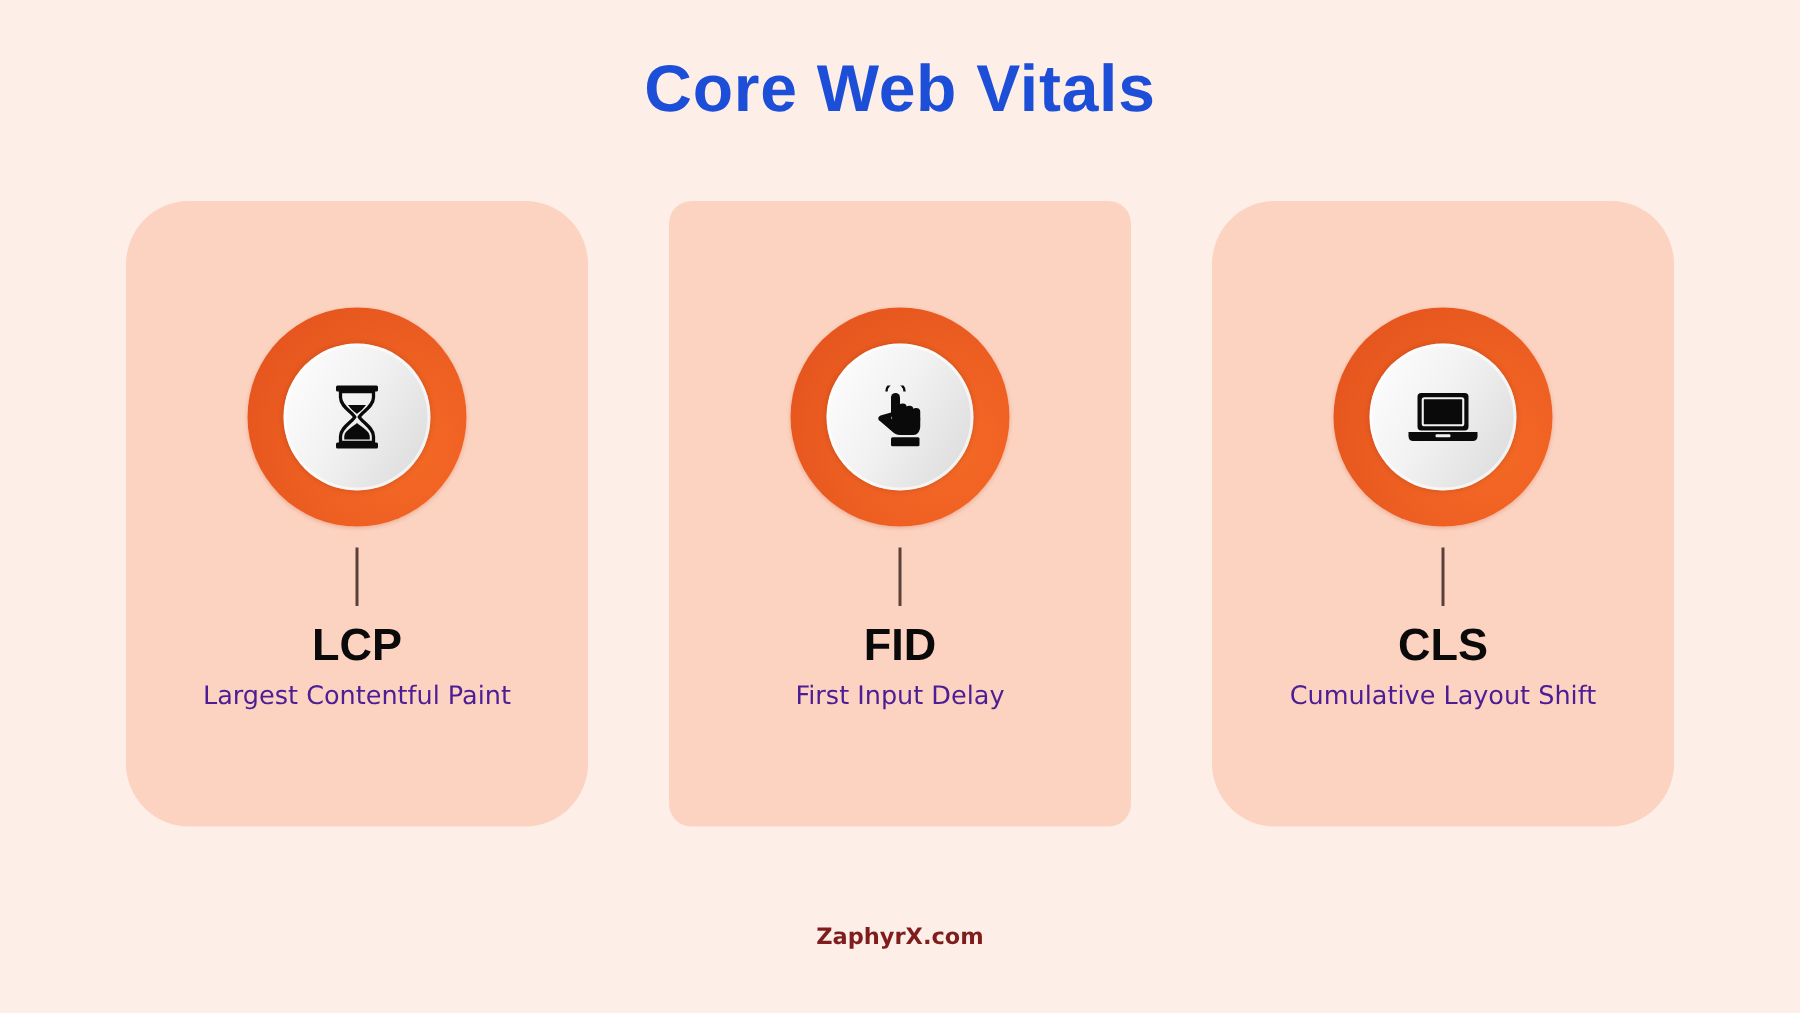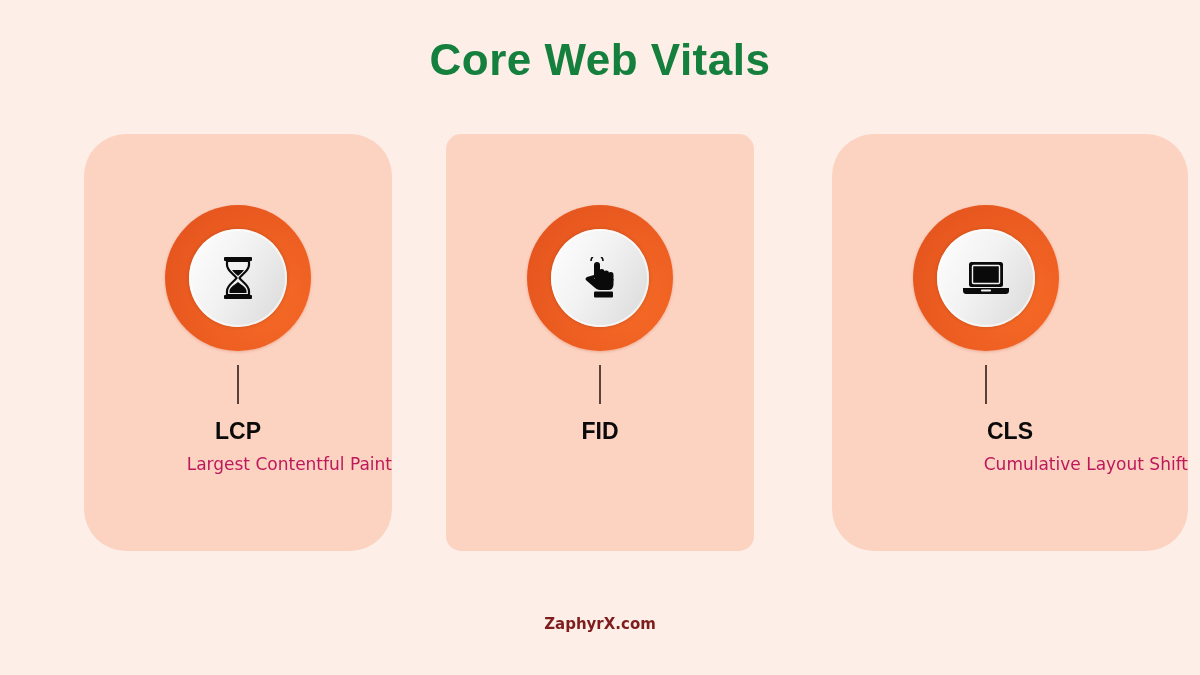--- a/index.html
+++ b/index.html
@@ -18,34 +18,34 @@
     .title {
       position: absolute;
       left: 0;
       top: 30px;
       width: 1200px;
       text-align: center;
       font-family: "Liberation Sans", sans-serif;
       font-weight: 700;
       font-size: 44px;
       line-height: 60px;
-      color: #15803d;
+      color: #1d4ed8;
       letter-spacing: 0.5px;
     }
     .card {
       position: absolute;
       top: 134px;
       width: 308px;
       height: 417px;
       border-radius: 42px;
       background: #fcd3c1;
     }
     .card.c1 { left: 84px; }
     .card.c2 { left: 446px; border-radius: 15px; }
-    .card.c3 { left: 832px; padding-left: 48px; }
+    .card.c3 { left: 808px; }
 
     .ring {
       position: absolute;
       left: 81px;
       top: 71px;
       width: 146px;
       height: 146px;
       border-radius: 50%;
       background: radial-gradient(circle at 70% 65%, #f56a26 0%, #ee5f22 45%, #e0501c 100%);
       box-shadow: 0 1px 3px rgba(180,60,20,0.25);
@@ -74,34 +74,34 @@
       background: #5a4038;
     }
     .metric-abbr {
       position: absolute;
       left: 0;
       top: 283px;
       width: 100%;
       text-align: center;
       font-family: "Liberation Sans", sans-serif;
       font-weight: 700;
-      font-size: 23px;
+      font-size: 30px;
       line-height: 28px;
       color: #0a0a0a;
     }
     .metric-name {
       position: absolute;
       left: 0;
       top: 318px;
       width: 100%;
-      text-align: right;
+      text-align: center;
       font-family: "DejaVu Sans", sans-serif;
       font-size: 17px;
       line-height: 24px;
-      color: #be185d;
+      color: #4c1d95;
     }
     .footer {
       position: absolute;
       left: 0;
       top: 613px;
       width: 1200px;
       text-align: center;
       font-family: "DejaVu Sans", sans-serif;
       font-weight: 700;
       font-size: 15px;
@@ -144,20 +144,21 @@
           <rect x="18.5" y="13.5" width="5.5" height="11" rx="2.7" fill="#0a0a0a"></rect>
           <rect x="23" y="15" width="5.5" height="10" rx="2.7" fill="#0a0a0a"></rect>
           <path d="M9 18 L2 20 C0 21 0 23 2 24 L9 30 C11 32 13 33 15 33 L24 33 C27 33 28.5 30 28.5 27 L28.5 22 L9 22 Z" fill="#0a0a0a"></path>
           <rect x="9" y="34.5" width="19" height="6" rx="1" fill="#0a0a0a"></rect>
         </svg>
       </span>
     </div>
   </div>
   <div class="connector"></div>
   <div class="metric-abbr">FID</div>
+  <div class="metric-name">First Input Delay</div>
 </div>
 
 <div class="card c3">
   <div class="ring">
     <div class="inner">
       <span>
         <svg width="48" height="36" viewBox="0 0 48 36">
           <rect x="7" y="2" width="34" height="25" rx="2.5" fill="#0a0a0a"></rect>
           <rect x="10.5" y="5.5" width="27" height="18" rx="1" fill="none" stroke="#f2f2f2" stroke-width="1.4"></rect>
           <path d="M1 28 L47 28 L47 31 C47 33 45.5 34 44 34 L4 34 C2.5 34 1 33 1 31 Z" fill="#0a0a0a"></path>

